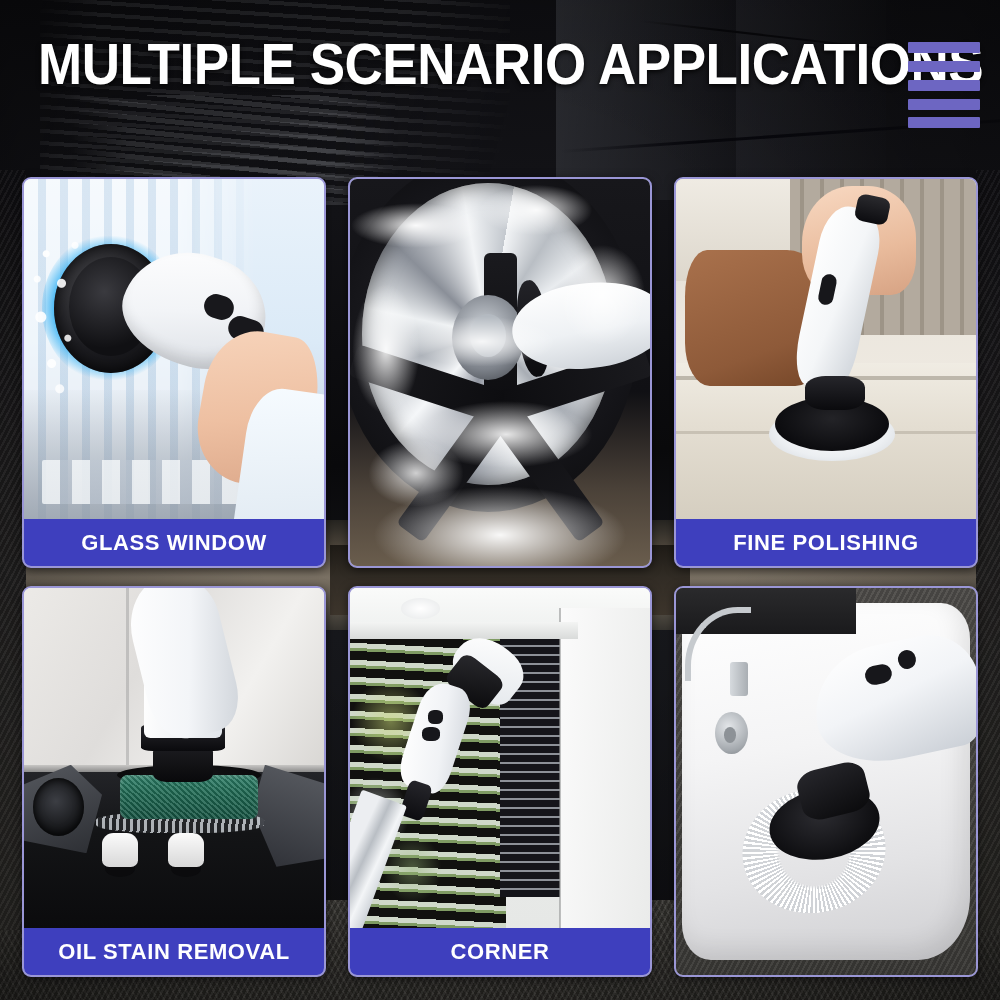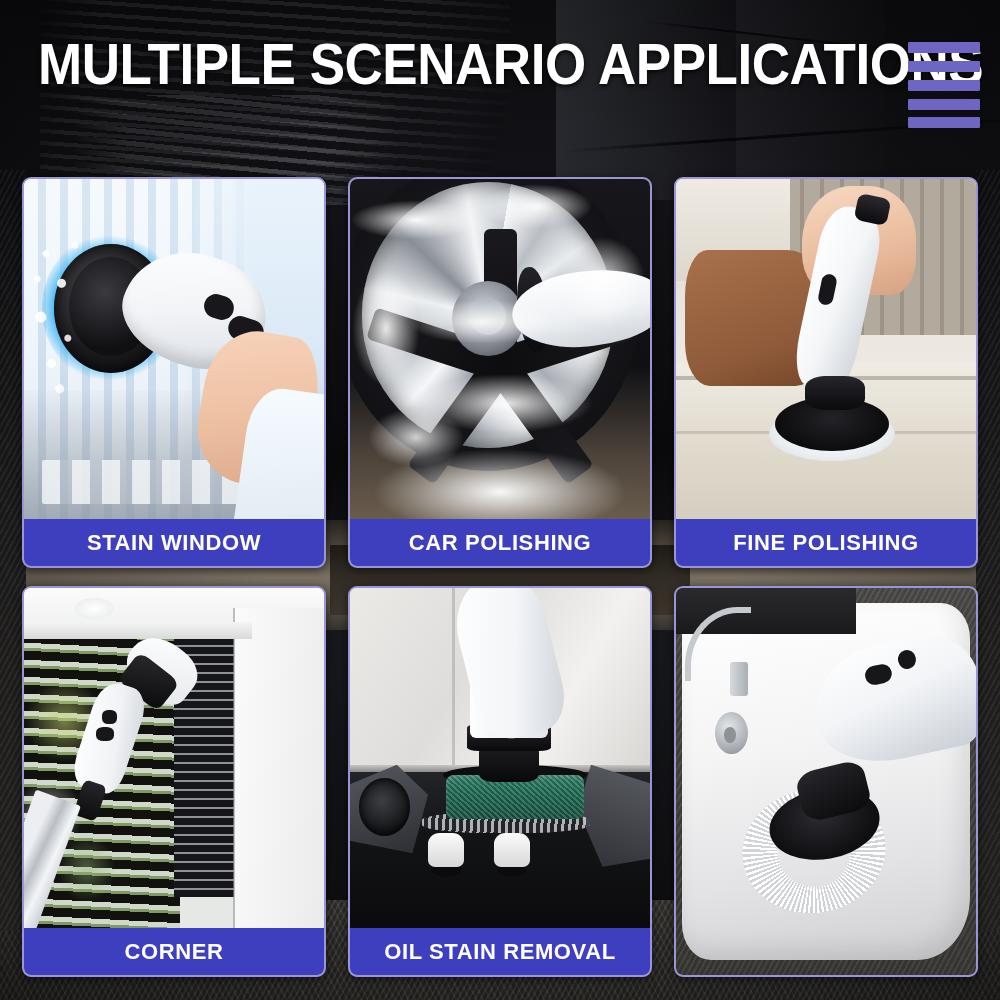--- a/index.html
+++ b/index.html
@@ -466,44 +466,41 @@
           <div class="o s1-body"></div>
             <div class="o s1-btn1"></div>
             <div class="o s1-btn2"></div>
           <div class="o s1-btn3"></div>
             <div class="o s1-hand"></div>
             <div class="o s1-arm"></div>
           <div class="o s1-spray"></div>
         </div>
       </div>
       <div class="label">
-        <span>STAIN WINDOW</span>
+        <span>GLASS WINDOW</span>
       </div>
     </div>
 
     <div class="card">
       <div class="photo">
         <div class="sc">
           <div class="o s2-bg"></div>
             <div class="o s2-tire"></div>
             <div class="o s2-rim"></div>
           <div class="o s2-spoke" style="transform:rotate(0deg)"></div>
           <div class="o s2-spoke" style="transform:rotate(72deg)"></div>
           <div class="o s2-spoke" style="transform:rotate(144deg)"></div>
           <div class="o s2-spoke" style="transform:rotate(216deg)"></div>
           <div class="o s2-spoke" style="transform:rotate(288deg)"></div>
           <div class="o s2-hub"></div>
             <div class="o s2-hub2"></div>
           <div class="o s2-collar"></div>
             <div class="o s2-head"></div>
           <div class="o s2-foam"></div>
         </div>
-      </div>
-      <div class="label">
-        <span>CAR POLISHING</span>
       </div>
     </div>
 
     <div class="card">
       <div class="photo">
         <div class="sc">
           <div class="o s3-bg"></div>
             <div class="o s3-wall"></div>
             <div class="o s3-wall2"></div>
           <div class="o s3-sofa"></div>
@@ -514,46 +511,20 @@
             <div class="o s3-body"></div>
             <div class="o s3-cap"></div>
           <div class="o s3-btn"></div>
           <div class="o s3-pad"></div>
             <div class="o s3-disc"></div>
             <div class="o s3-collar"></div>
         </div>
       </div>
       <div class="label">
         <span>FINE POLISHING</span>
-      </div>
-    </div>
-
-    <div class="card">
-      <div class="photo">
-        <div class="sc">
-          <div class="o s5-bg"></div>
-            <div class="o s5-ceil"></div>
-            <div class="o s5-light"></div>
-          <div class="o s5-win"></div>
-            <div class="o s5-win2"></div>
-          <div class="o s5-blind2"></div>
-            <div class="o s5-wall"></div>
-            <div class="o s5-wall-edge"></div>
-          <div class="o s5-frame"></div>
-          <div class="o s5-head"></div>
-            <div class="o s5-collar"></div>
-            <div class="o s5-body"></div>
-          <div class="o s5-btn1"></div>
-            <div class="o s5-btn2"></div>
-          <div class="o s5-joint"></div>
-            <div class="o s5-pole"></div>
-        </div>
-      </div>
-      <div class="label">
-        <span>CORNER</span>
       </div>
     </div>
 
     <div class="card">
       <div class="photo">
         <div class="sc">
           <div class="o s4-bg"></div>
             <div class="o s4-marble"></div>
             <div class="o s4-stove"></div>
           <div class="o s4-grateL"></div>
@@ -573,20 +544,46 @@
         </div>
       </div>
       <div class="label">
         <span>OIL STAIN REMOVAL</span>
       </div>
     </div>
 
     <div class="card">
       <div class="photo">
         <div class="sc">
+          <div class="o s5-bg"></div>
+            <div class="o s5-ceil"></div>
+            <div class="o s5-light"></div>
+          <div class="o s5-win"></div>
+            <div class="o s5-win2"></div>
+          <div class="o s5-blind2"></div>
+            <div class="o s5-wall"></div>
+            <div class="o s5-wall-edge"></div>
+          <div class="o s5-frame"></div>
+          <div class="o s5-head"></div>
+            <div class="o s5-collar"></div>
+            <div class="o s5-body"></div>
+          <div class="o s5-btn1"></div>
+            <div class="o s5-btn2"></div>
+          <div class="o s5-joint"></div>
+            <div class="o s5-pole"></div>
+        </div>
+      </div>
+      <div class="label">
+        <span>CORNER</span>
+      </div>
+    </div>
+
+    <div class="card">
+      <div class="photo">
+        <div class="sc">
           <div class="o s6-floor"></div>
             <div class="o s6-sink"></div>
           <div class="o s6-counter"></div>
             <div class="o s6-faucet"></div>
             <div class="o s6-faucet2"></div>
           <div class="o s6-drain"></div>
             <div class="o s6-drain2"></div>
           <div class="o s6-brush"></div>
           <div class="o s6-hub"></div>
             <div class="o s6-collar"></div>

